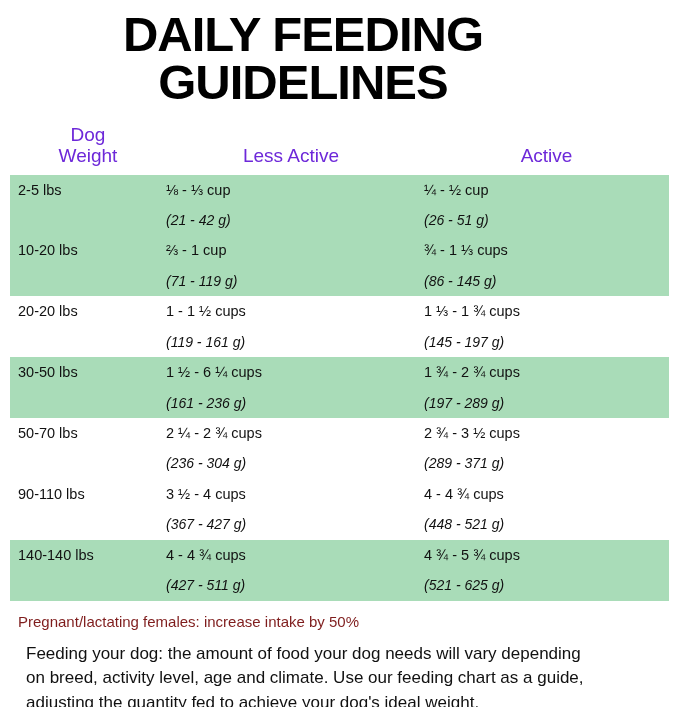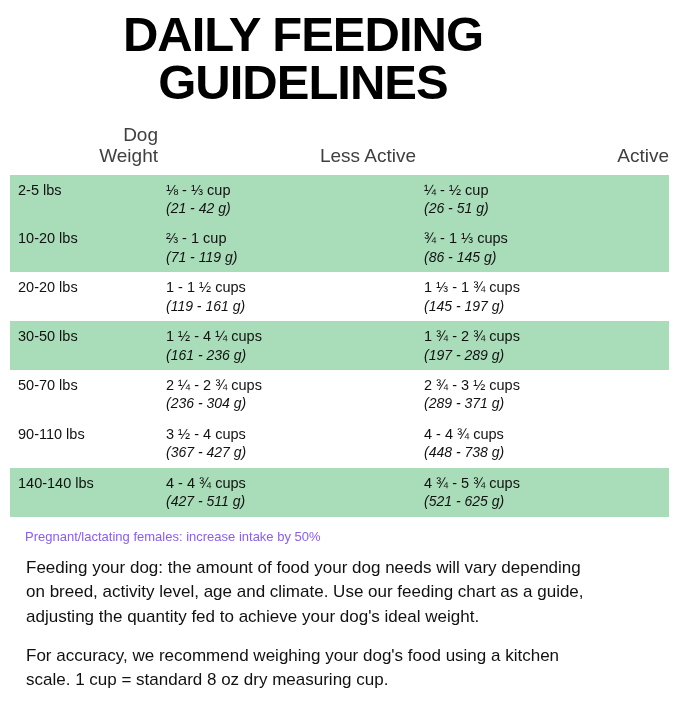--- a/index.html
+++ b/index.html
@@ -37,25 +37,25 @@
   table.feed {
     width: 659px;
     border-collapse: collapse;
     margin-top: 18px;
     table-layout: fixed;
   }
   table.feed col.c1 { width: 148px; }
   table.feed col.c2 { width: 258px; }
   table.feed col.c3 { width: 253px; }
   table.feed thead th {
-    text-align: right;
+    text-align: center;
     vertical-align: bottom;
     font-weight: normal;
     font-size: 19px;
-    color: #404040;
+    color: #6d28d9;
     padding: 0 0 8px 8px;
     line-height: 1.12;
   }
   table.feed thead th.weight-head {
     font-size: 19px;
     line-height: 1.12;
   }
   table.feed tbody td {
     padding: 6px 0 6px 8px;
     vertical-align: top;
@@ -71,26 +71,26 @@
     padding-top: 9px;
   }
   .amt {
     display: block;
     font-size: 14.5px;
   }
   .grams {
     display: block;
     font-style: italic;
     font-size: 14px;
-    margin-top: 1px;
+    margin-top: 13px;
   }
   .note-bold {
-    font-size: 13px;
-    margin: 12px 0 0 15px;
-    color: #8b5cf6;
+    font-size: 15px;
+    margin: 12px 0 0 8px;
+    color: #7f1d1d;
   }
   .note-small {
     font-size: 17px;
     line-height: 1.45;
     margin: 12px 0 0 16px;
     color: #111111;
     max-width: 640px;
   }
   .note-small.second {
     margin-top: 14px;
@@ -157,21 +157,21 @@
         </td>
         <td>
           <span class="amt">1 ⅓ - 1 ¾ cups</span>
           <span class="grams">(145 - 197 g)</span>
         </td>
       </tr>
 
       <tr class="shade">
         <td class="weight">30-50 lbs</td>
         <td>
-          <span class="amt">1 ½ - 4 ¼ cups</span>
+          <span class="amt">1 ½ - 6 ¼ cups</span>
           <span class="grams">(161 - 236 g)</span>
         </td>
         <td>
           <span class="amt">1 ¾ - 2 ¾ cups</span>
           <span class="grams">(197 - 289 g)</span>
         </td>
       </tr>
 
       <tr>
         <td class="weight">50-70 lbs</td>
@@ -187,21 +187,21 @@
 
 
       <tr>
         <td class="weight">90-110 lbs</td>
         <td>
           <span class="amt">3 ½ - 4 cups</span>
           <span class="grams">(367 - 427 g)</span>
         </td>
         <td>
           <span class="amt">4 - 4 ¾ cups</span>
-          <span class="grams">(448 - 738 g)</span>
+          <span class="grams">(448 - 521 g)</span>
         </td>
       </tr>
 
       <tr class="shade">
         <td class="weight">140-140 lbs</td>
         <td>
           <span class="amt">4 - 4 ¾ cups</span>
           <span class="grams">(427 - 511 g)</span>
         </td>
         <td>

